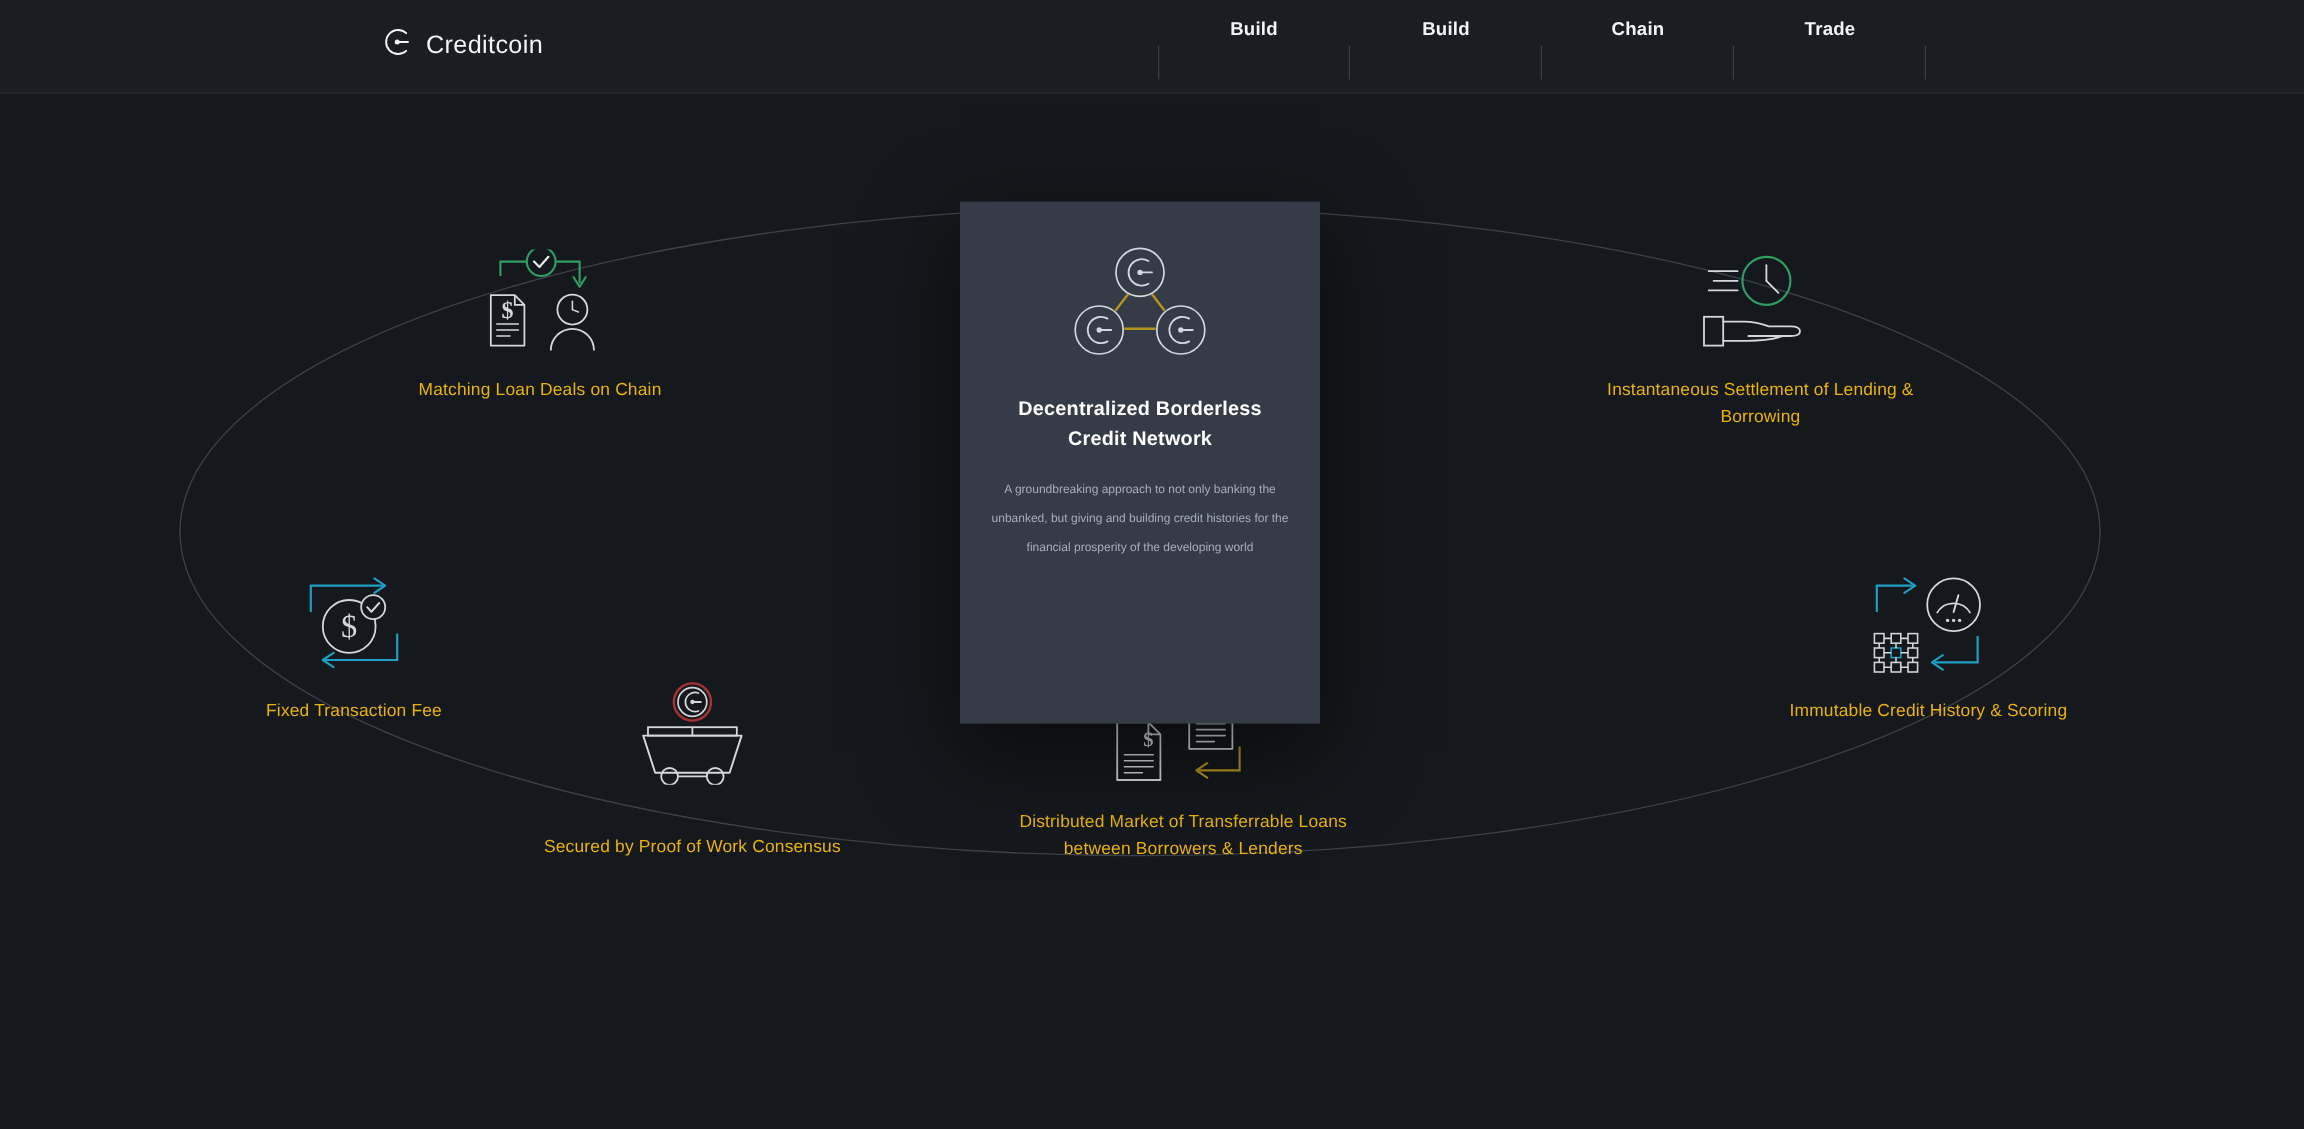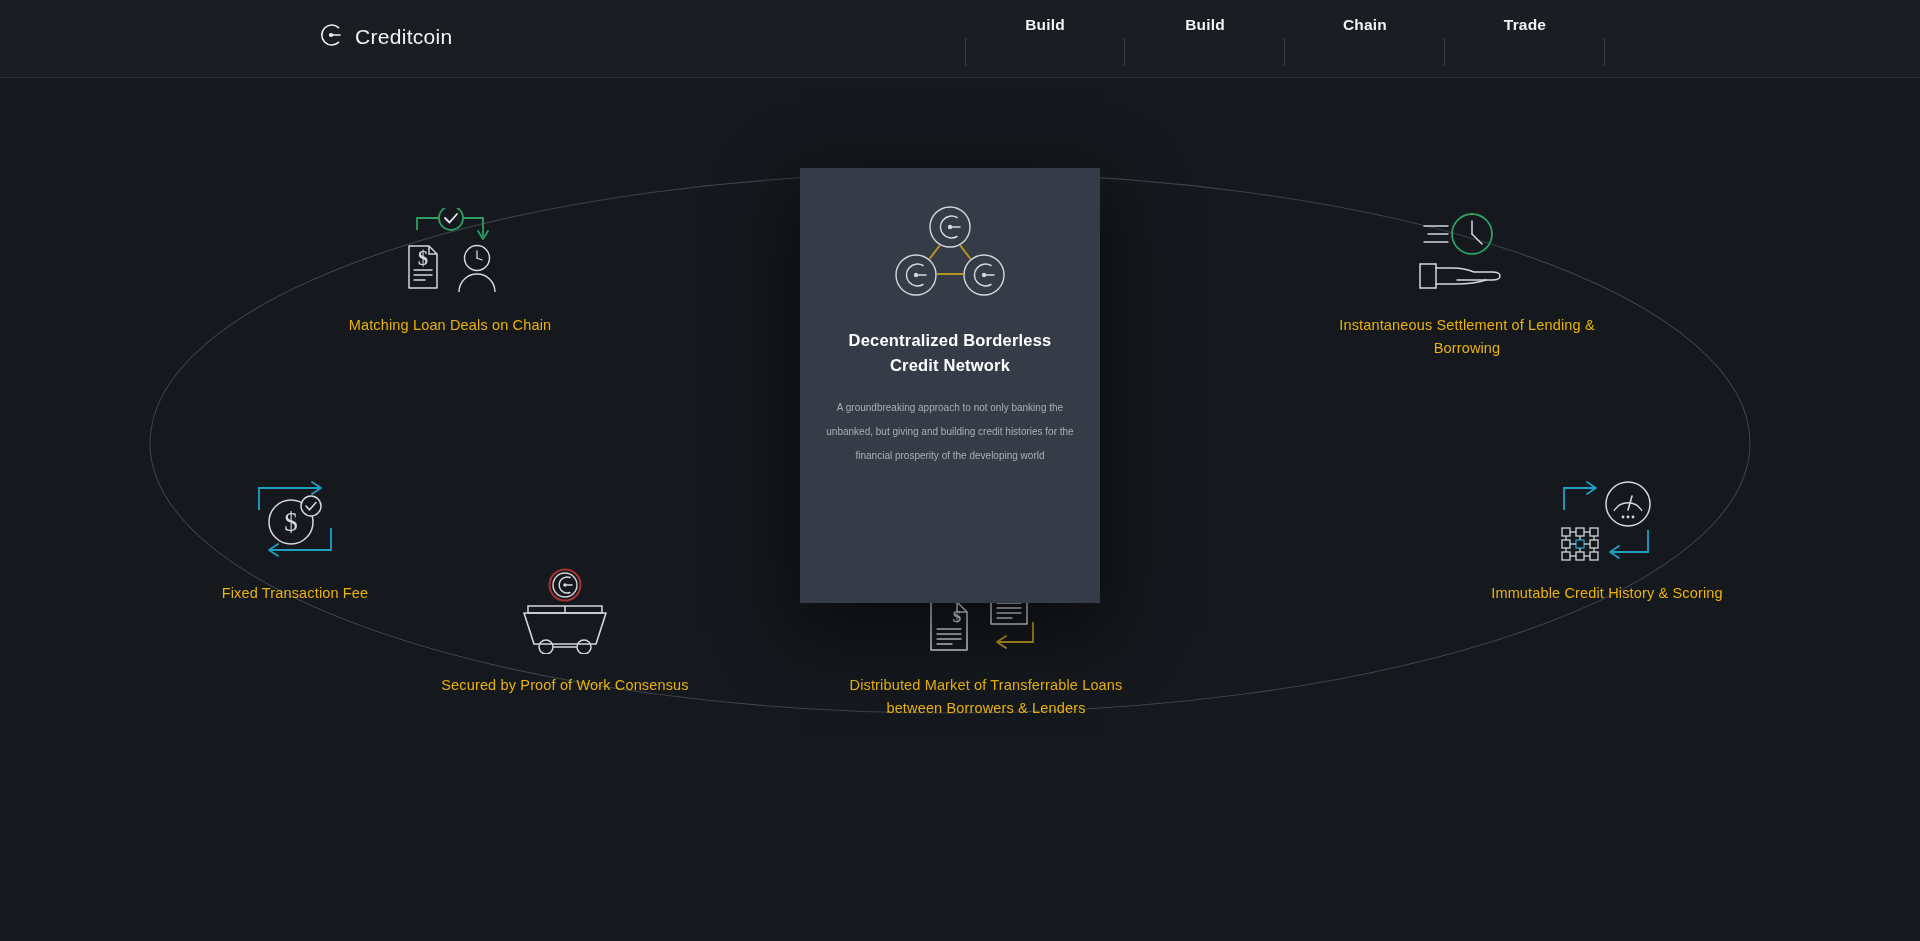--- a/index.html
+++ b/index.html
@@ -156,21 +156,21 @@
     line-height: 23px;
     text-align: center;
     color: #eab308;
     letter-spacing: 0.15px;
   }
 
   #feature-matching-loan-deals  { left: 300px;  top: 130px; }
   #feature-instant-settlement   { left: 1317px; top: 130px; }
   #feature-fixed-fee            { left: 145px;  top: 398px; }
   #feature-immutable-history    { left: 1457px; top: 398px; }
-  #feature-proof-of-work        { left: 415px;  top: 490px; }
+  #feature-proof-of-work        { left: 427px;  top: 490px; gap: 21px; }
   #feature-distributed-market   { left: 836px;  top: 490px; }
 </style>
 </head>
 <body>
 
 <div id="header">
 
   <div id="brand">
     <span>
       <svg width="26" height="26" viewBox="0 0 26 26">

